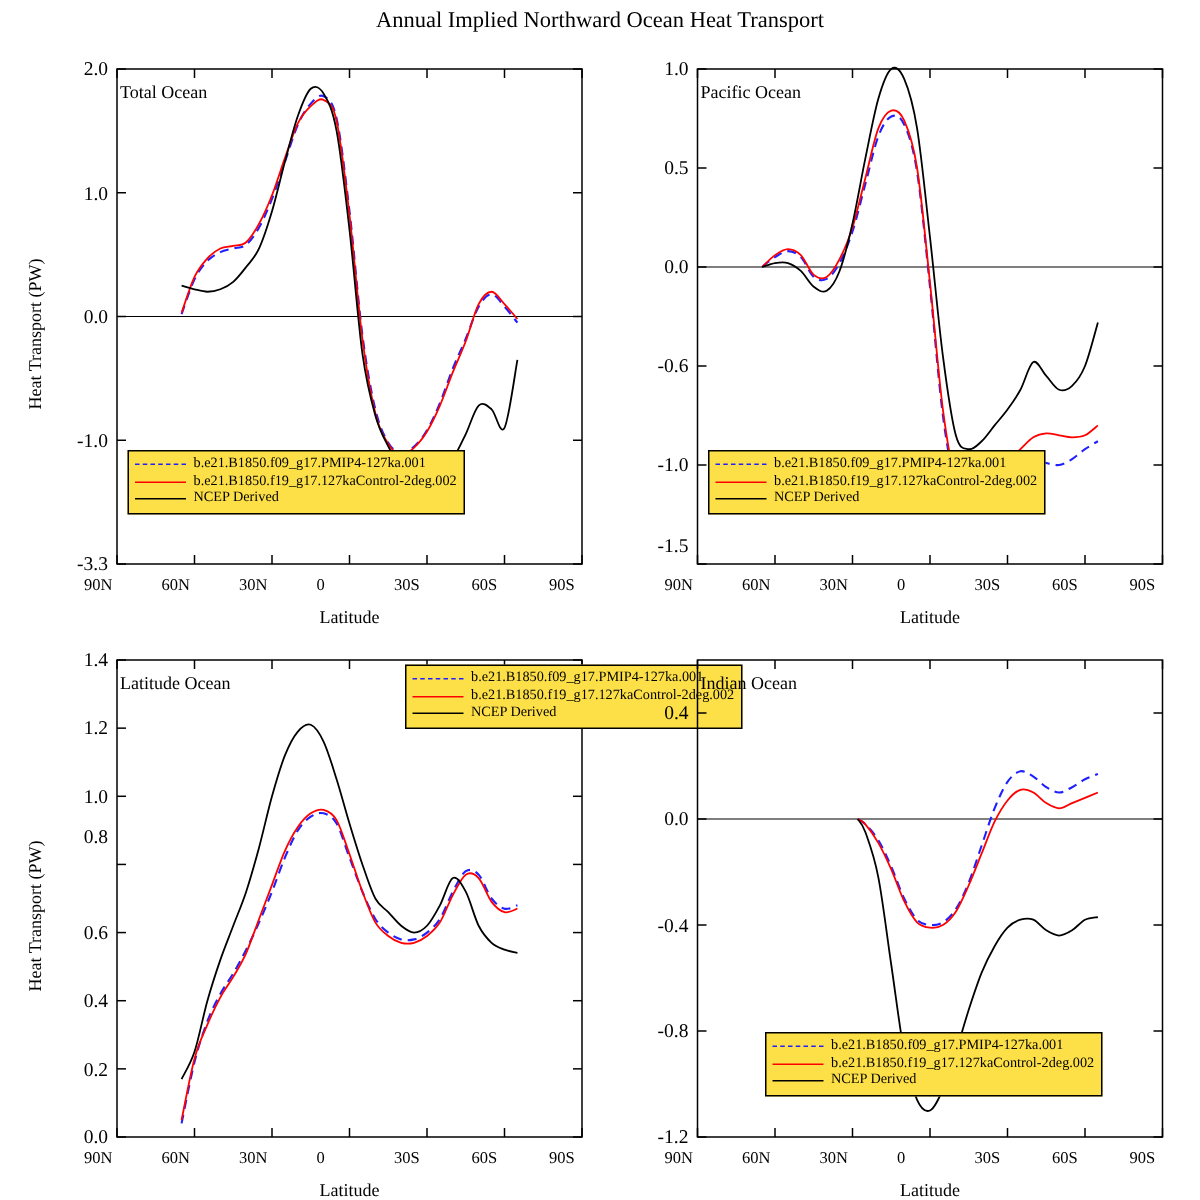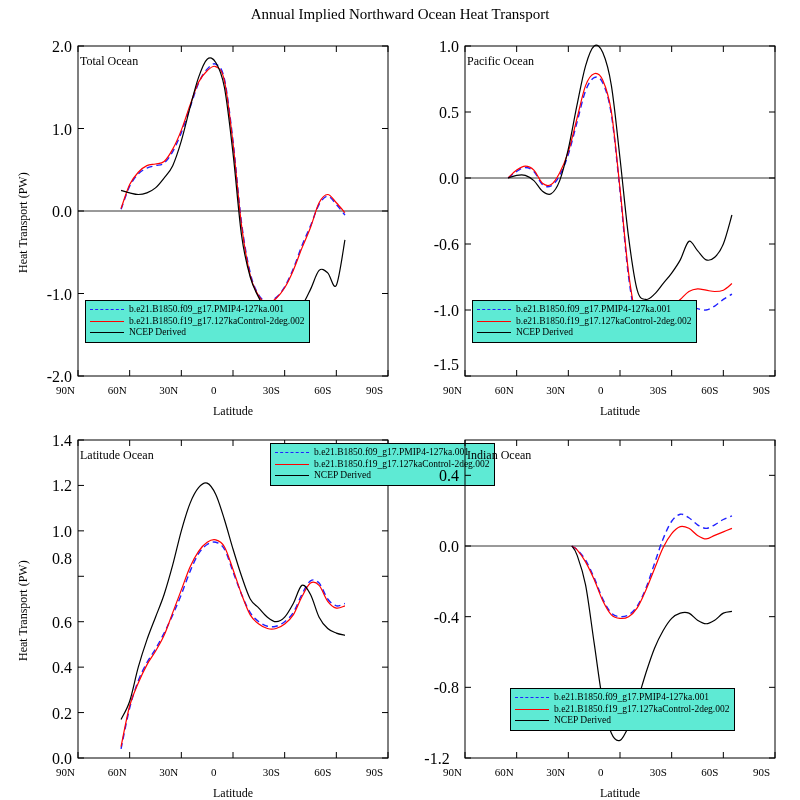--- a/index.html
+++ b/index.html
@@ -3,43 +3,43 @@
 <meta charset="utf-8">
 <style>
   html,body{margin:0;padding:0;}
   body{width:800px;height:800px;background:#ffffff;font-family:"Liberation Sans",sans-serif;color:#000;}
   #root{position:relative;width:720px;height:800px;font-family:Liberation Serif, serif;}
   .main-title{position:absolute;top:6px;left:0;width:800px;text-align:center;font-size:15px;}
   .panel-title{position:absolute;font-size:12px;margin-top:26px;}
   .axis-label{position:absolute;font-size:12px;}
   .ylabel{position:absolute;font-size:12px;transform:rotate(-90deg);transform-origin:left top;white-space:nowrap;}
   .tick{position:absolute;font-size:11px;text-align:left;}
-  .ytick{position:absolute;font-size:16px;text-align:right;}
-  .legend{position:absolute;background:#5eead4;border:1px solid #000;padding:3px 5px 3px 4px;font-size:9.5px;line-height:11.5px;}
+  .ytick{position:absolute;font-size:13px;text-align:right;}
+  .legend{position:absolute;background:#fde047;border:1px solid #000;padding:3px 5px 3px 4px;font-size:9.5px;line-height:11.5px;}
   .legrow{display:flex;align-items:center;white-space:nowrap;}
   .swatch{width:34px;height:0;border-top-width:1.2px;border-top-style:solid;margin-right:5px;flex:none;}
   .sw-dash{border-top-style:dashed;border-top-color:#2020ff;border-top-width:1.4px;}
   .sw-red{border-top-color:#ff0000;}
   .sw-black{border-top-color:#000000;}
   svg{display:block;}
 </style>
 </head>
 <body>
 
 <div id="root">
   <div class="main-title">Annual Implied Northward Ocean Heat Transport</div>
 <div class="panel-title" style="left: 80px; top: 28px;">Total Ocean</div>
     <div class="tick" style="left: 56px; top: 384px; width: 44px;">90N</div>
     <div class="tick" style="left: 107.667px; top: 384px; width: 44px;">60N</div>
     <div class="tick" style="left: 159.333px; top: 384px; width: 44px;">30N</div>
     <div class="tick" style="left: 211px; top: 384px; width: 44px;">0</div>
     <div class="tick" style="left: 262.667px; top: 384px; width: 44px;">30S</div>
     <div class="tick" style="left: 314.333px; top: 384px; width: 44px;">60S</div>
     <div class="tick" style="left: 366px; top: 384px; width: 44px;">90S</div>
-    <div class="ytick" style="left: 28px; top: 368px; width: 44px;">-2.0</div>
+    <div class="ytick" style="left: 28px; top: 368px; width: 44px;">-3.3</div>
     <div class="ytick" style="left: 28px; top: 285.5px; width: 44px;">-1.0</div>
     <div class="ytick" style="left: 28px; top: 203px; width: 44px;">0.0</div>
     <div class="ytick" style="left: 28px; top: 120.5px; width: 44px;">1.0</div>
     <div class="ytick" style="left: 28px; top: 38px; width: 44px;">2.0</div>
     <svg width="800" height="800" style="position: absolute; left: 0px; top: 0px; pointer-events: none;">
       <rect x="78" y="46" width="310" height="330" fill="none" stroke="#000" stroke-width="1"></rect>
       <line x1="78" x2="388" y1="211" y2="211" stroke="#000" stroke-width="0.8"></line>
       <line x1="78" x2="78" y1="46" y2="52" stroke="#000" stroke-width="1"></line>
       <line x1="78" x2="78" y1="376" y2="370" stroke="#000" stroke-width="1"></line>
       <line x1="129.66666666666666" x2="129.66666666666666" y1="46" y2="52" stroke="#000" stroke-width="1"></line>
@@ -215,21 +215,21 @@
       </div>
     </div>
     <div class="panel-title" style="left: 467px; top: 422px;">Indian Ocean</div>
     <div class="tick" style="left: 443px; top: 766px; width: 44px;">90N</div>
     <div class="tick" style="left: 494.667px; top: 766px; width: 44px;">60N</div>
     <div class="tick" style="left: 546.333px; top: 766px; width: 44px;">30N</div>
     <div class="tick" style="left: 598px; top: 766px; width: 44px;">0</div>
     <div class="tick" style="left: 649.667px; top: 766px; width: 44px;">30S</div>
     <div class="tick" style="left: 701.333px; top: 766px; width: 44px;">60S</div>
     <div class="tick" style="left: 753px; top: 766px; width: 44px;">90S</div>
-    <div class="ytick" style="left: 415px; top: 750px; width: 44px; text-align: center;">-1.2</div>
+    <div class="ytick" style="left: 415px; top: 750px; width: 44px;">-1.2</div>
     <div class="ytick" style="left: 415px; top: 679.333px; width: 44px;">-0.8</div>
     <div class="ytick" style="left: 415px; top: 608.667px; width: 44px;">-0.4</div>
     <div class="ytick" style="left: 415px; top: 538px; width: 44px;">0.0</div>
     <div class="ytick" style="left: 415px; top: 467.333px; width: 44px;">0.4</div>
     <svg width="800" height="800" style="position: absolute; left: 0px; top: 0px; pointer-events: none;">
       <rect x="465" y="440" width="310" height="318" fill="none" stroke="#000" stroke-width="1"></rect>
       <line x1="465" x2="775" y1="546" y2="546" stroke="#000" stroke-width="0.8"></line>
       <line x1="465" x2="465" y1="440" y2="446" stroke="#000" stroke-width="1"></line>
       <line x1="465" x2="465" y1="758" y2="752" stroke="#000" stroke-width="1"></line>
       <line x1="516.6666666666666" x2="516.6666666666666" y1="440" y2="446" stroke="#000" stroke-width="1"></line>

